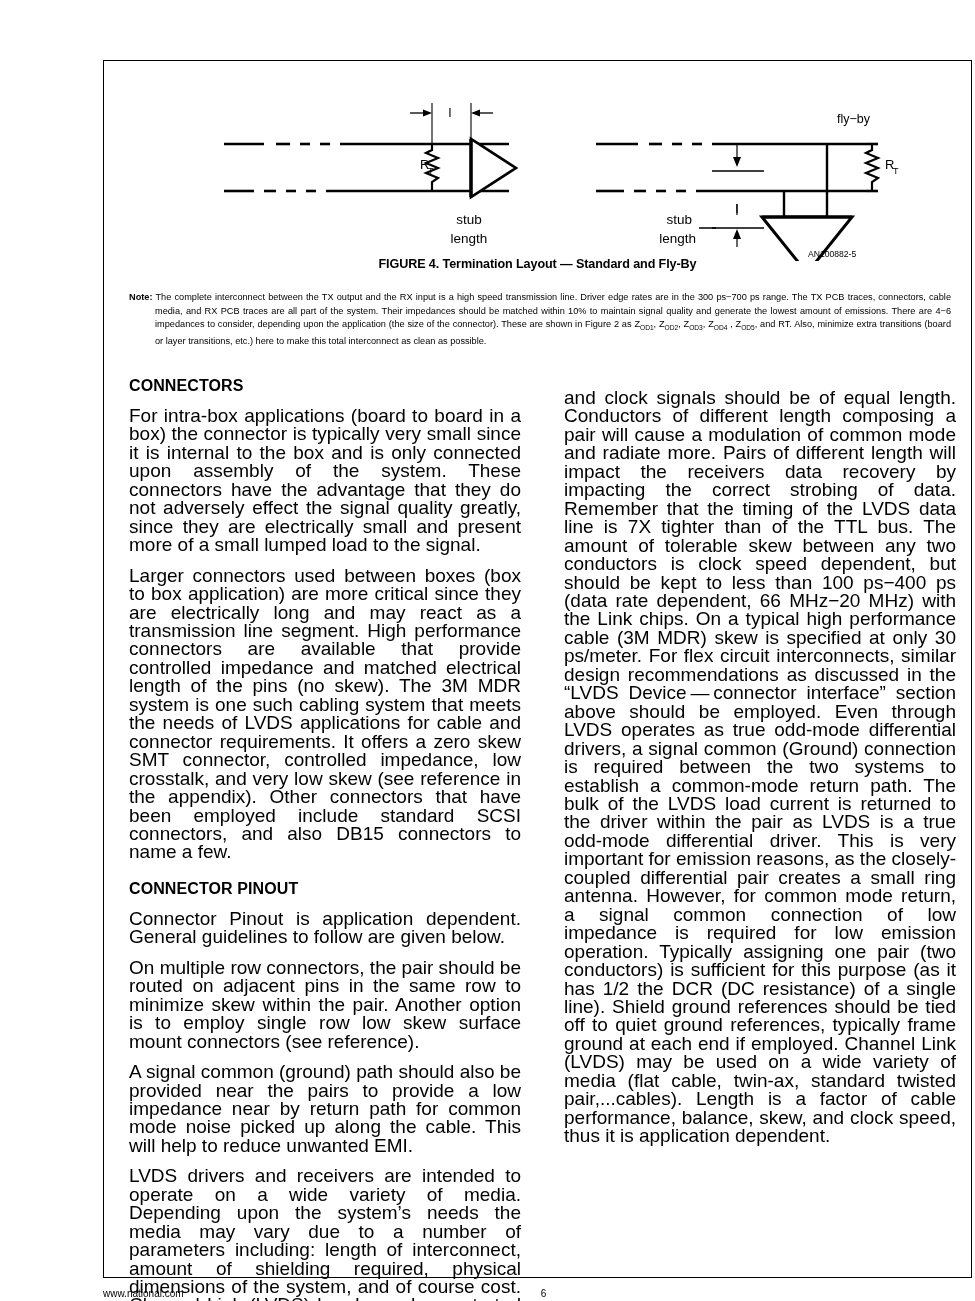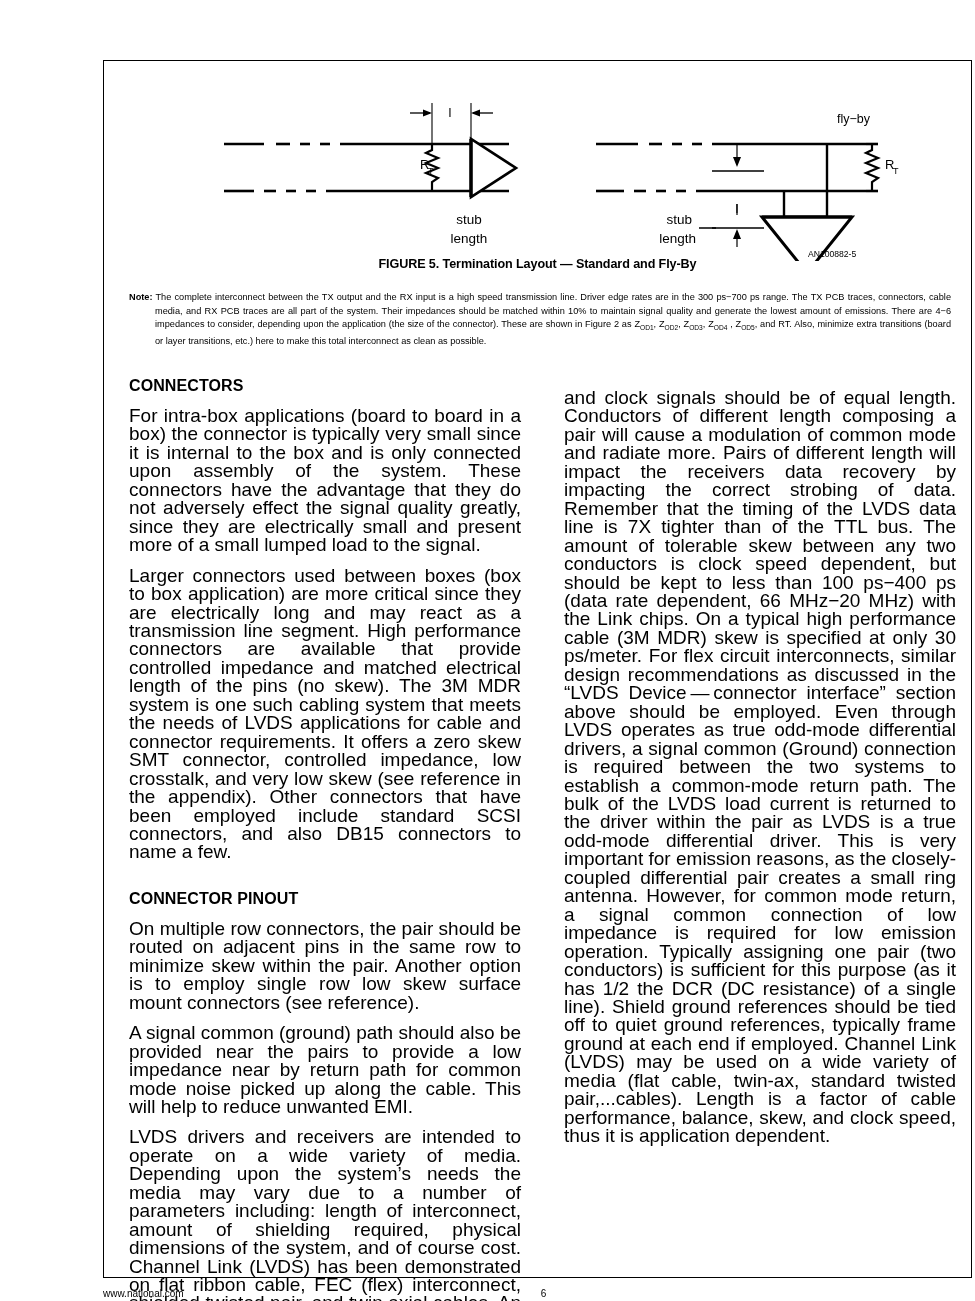--- a/index.html
+++ b/index.html
@@ -85,21 +85,21 @@
   }
   .col-left  { left: 0; }
   .col-right { left: 435px; }
 
   h3.sec-head {
     font-size: 16px;
     font-weight: bold;
     margin: 0 0 8px 0;
     letter-spacing: 0.1px;
   }
-  h3.sec-head.spaced { margin-top: 28px; }
+  h3.sec-head.spaced { margin-top: 18px; }
 
   p.body {
     font-size: 19px;
     line-height: 18.45px;
     margin: 12px 0 9px 0;
     text-align: justify;
     -webkit-hyphens: none;
     hyphens: none;
   }
   p.body:last-child { margin-bottom: 0; }
@@ -205,35 +205,36 @@
       </g>
       <text x="781" y="108" font-family="'Liberation Sans',sans-serif" font-size="13">R</text>
       <text x="789" y="113" font-family="'Liberation Sans',sans-serif" font-size="9">T</text>
       <text x="733" y="62" font-family="'Liberation Sans',sans-serif" font-size="12.5">fly−by</text>
       <text x="633" y="152" font-family="'Liberation Sans',sans-serif" font-size="13" text-anchor="middle">l</text>
       <text x="588" y="163" font-family="'Liberation Sans',sans-serif" font-size="13.5" text-anchor="end">stub</text>
       <text x="592" y="182" font-family="'Liberation Sans',sans-serif" font-size="13.5" text-anchor="end">length</text>
       <text x="704" y="196" font-family="'Liberation Sans',sans-serif" font-size="8.6">AN100882-5</text>
     </svg>
 
-    <div class="figure-caption">FIGURE 5. Termination Layout — Standard and Fly-By</div>
+    <div class="figure-caption">FIGURE 4. Termination Layout — Standard and Fly-By</div>
   </div>
 
   <div id="note-block">
     <p class="note-para"><span class="note-label">Note:</span><span> The </span><span class="it">complete</span><span> interconnect between the TX output and the RX input is a high speed transmission line. Driver edge rates are in the 300 ps−700 ps range. The TX PCB traces, connectors, cable media, and RX PCB traces are all part of the system. Their impedances should be matched within 10% to maintain signal quality and generate the lowest amount of emissions. There are 4−6 impedances to consider, depending upon the application (the size of the connector). These are shown in </span><span class="it">Figure 2</span><span> as Z</span><sub>OD1</sub><span>, Z</span><sub>OD2</sub><span>, Z</span><sub>OD3</sub><span>, Z</span><sub>OD4</sub><span> , Z</span><sub>OD5</sub><span>, and RT. Also, minimize extra transitions (board or layer transitions, etc.) here to make this total interconnect as clean as possible.</span></p>
   </div>
 
   <div id="columns">
 
     <div class="col col-left">
       <h3 class="sec-head">CONNECTORS</h3>
       <p class="body">For intra-box applications (board to board in a box) the connector is typically very small since it is internal to the box and is only connected upon assembly of the system. These connectors have the advantage that they do not adversely effect the signal quality greatly, since they are electrically small and present more of a small lumped load to the signal.</p>
       <p class="body">Larger connectors used between boxes (box to box application) are more critical since they are electrically long and may react as a transmission line segment. High performance connectors are available that provide controlled impedance and matched electrical length of the pins (no skew). The 3M MDR system is one such cabling system that meets the needs of LVDS applications for cable and connector requirements. It offers a zero skew SMT connector, controlled impedance, low crosstalk, and very low skew (see reference in the appendix). Other connectors that have been employed include standard SCSI connectors, and also DB15 connectors to name a few.</p>
 
       <h3 class="sec-head spaced">CONNECTOR PINOUT</h3>
+      <p class="body">Connector Pinout is application dependent. General guidelines to follow are given below.</p>
       <p class="body">On multiple row connectors, the pair should be routed on adjacent pins in the same row to minimize skew within the pair. Another option is to employ single row low skew surface mount connectors (see reference).</p>
       <p class="body">A signal common (ground) path should also be provided near the pairs to provide a low impedance near by return path for common mode noise picked up along the cable. This will help to reduce unwanted EMI.</p>
 
       <p class="body">LVDS drivers and receivers are intended to operate on a wide variety of media. Depending upon the system’s needs the media may vary due to a number of parameters including: length of interconnect, amount of shielding required, physical dimensions of the system, and of course cost. Channel Link (LVDS) has been demonstrated on flat ribbon cable, FEC (flex) interconnect, shielded twisted pair, and twin axial cables. An important parameter to understand is the differential-mode characteristic impedance of the media. For many common cables this is typically about 100Ω (see cable datasheet). As discussed above to minimize any common mode noise generation the TX PCB interconnect, the interconnecting media, the RX PCB interconnect, and the termination should all match (within 10%) in characteristic impedance (differential mode). Electrical length of the data</p>
     </div>
 
     <div class="col col-right">
       <p class="body">and clock signals should be of equal length. Conductors of different length composing a pair will cause a modulation of common mode and radiate more. Pairs of different length will impact the receivers data recovery by impacting the correct strobing of data. Remember that the timing of the LVDS data line is 7X tighter than of the TTL bus. The amount of tolerable skew between any two conductors is clock speed dependent, but should be kept to less than 100 ps−400 ps (data rate dependent, 66 MHz−20 MHz) with the Link chips. On a typical high performance cable (3M MDR) skew is specified at only 30 ps/meter. For flex circuit interconnects, similar design recommendations as discussed in the “LVDS Device — connector interface” section above should be employed. Even through LVDS operates as true odd-mode differential drivers, a signal common (Ground) connection is required between the two systems to establish a common-mode return path. The bulk of the LVDS load current is returned to the driver within the pair as LVDS is a true odd-mode differential driver. This is very important for emission reasons, as the closely-coupled differential pair creates a small ring antenna. However, for common mode return, a signal common connection of low impedance is required for low emission operation. Typically assigning one pair (two conductors) is sufficient for this purpose (as it has 1/2 the DCR (DC resistance) of a single line). Shield ground references should be tied off to quiet ground references, typically frame ground at each end if employed. Channel Link (LVDS) may be used on a wide variety of media (flat cable, twin-ax, standard twisted pair,...cables). Length is a factor of cable performance, balance, skew, and clock speed, thus it is application dependent.</p>
     </div>
 

